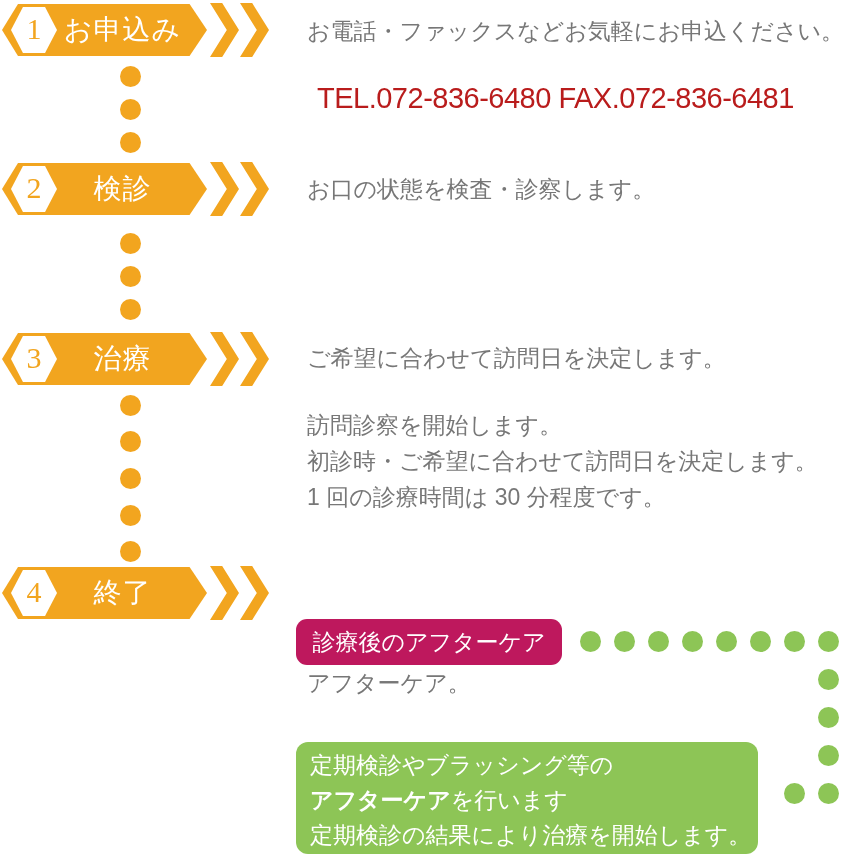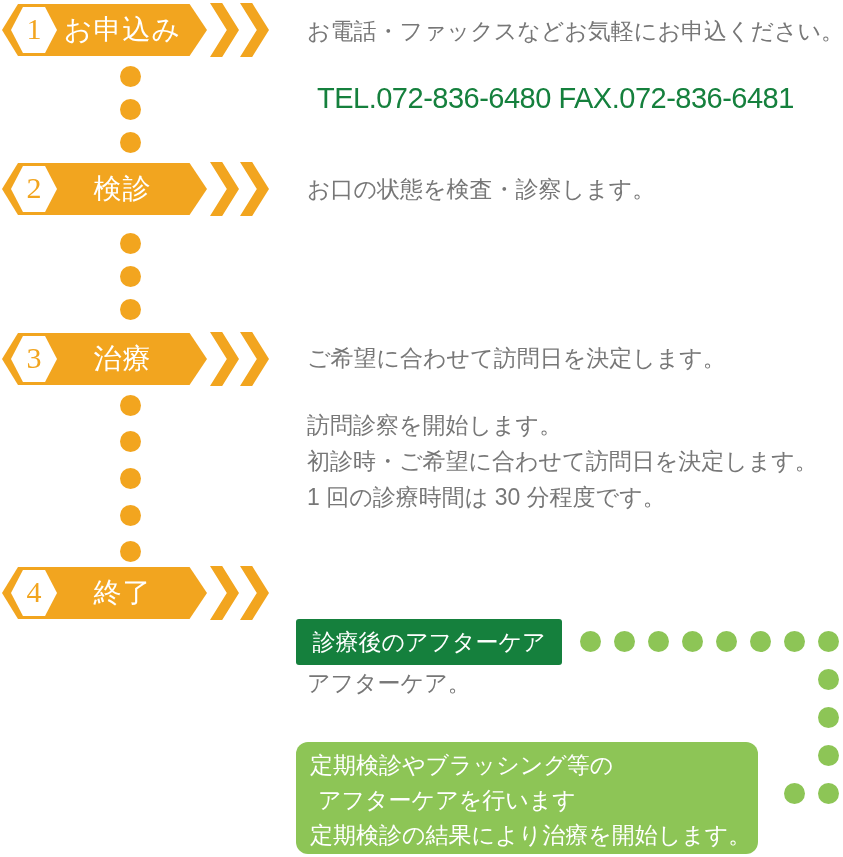--- a/index.html
+++ b/index.html
@@ -73,35 +73,35 @@
     color: #777777;
     font-size: 23px;
     line-height: 34px;
     white-space: nowrap;
   }
   .multiline { line-height: 36px; }
   .tel {
     position: absolute;
     left: 317px;
     top: 82px;
-    color: #15803d;
+    color: #b91c1c;
     font-size: 29px;
     letter-spacing: -0.5px;
     white-space: nowrap;
   }
 
   
   .pill {
     position: absolute;
     left: 296px;
     top: 619px;
     width: 266px;
     height: 46px;
-    background: #15803d;
-    border-radius: 3px;
+    background: #be185d;
+    border-radius: 11px;
     display: flex;
     align-items: center;
     justify-content: center;
     color: #ffffff;
     font-size: 23px;
     white-space: nowrap;
   }
   .green-box {
     position: absolute;
     left: 296px;
@@ -109,21 +109,21 @@
     width: 462px;
     height: 112px;
     background: #8DC556;
     border-radius: 12px;
     color: #ffffff;
     font-size: 23px;
     line-height: 35px;
     padding: 6px 0 0 14px;
     white-space: nowrap;
   }
-  .green-box .bold { font-weight: normal; margin-left: 8px; }
+  .green-box .bold { font-weight: bold; }
 </style>
 </head>
 <body>
 
 <div id="stage">
 
   <div class="banner" style="top:4px">
     <div class="hex">
       <span class="num">1</span>
     </div>

